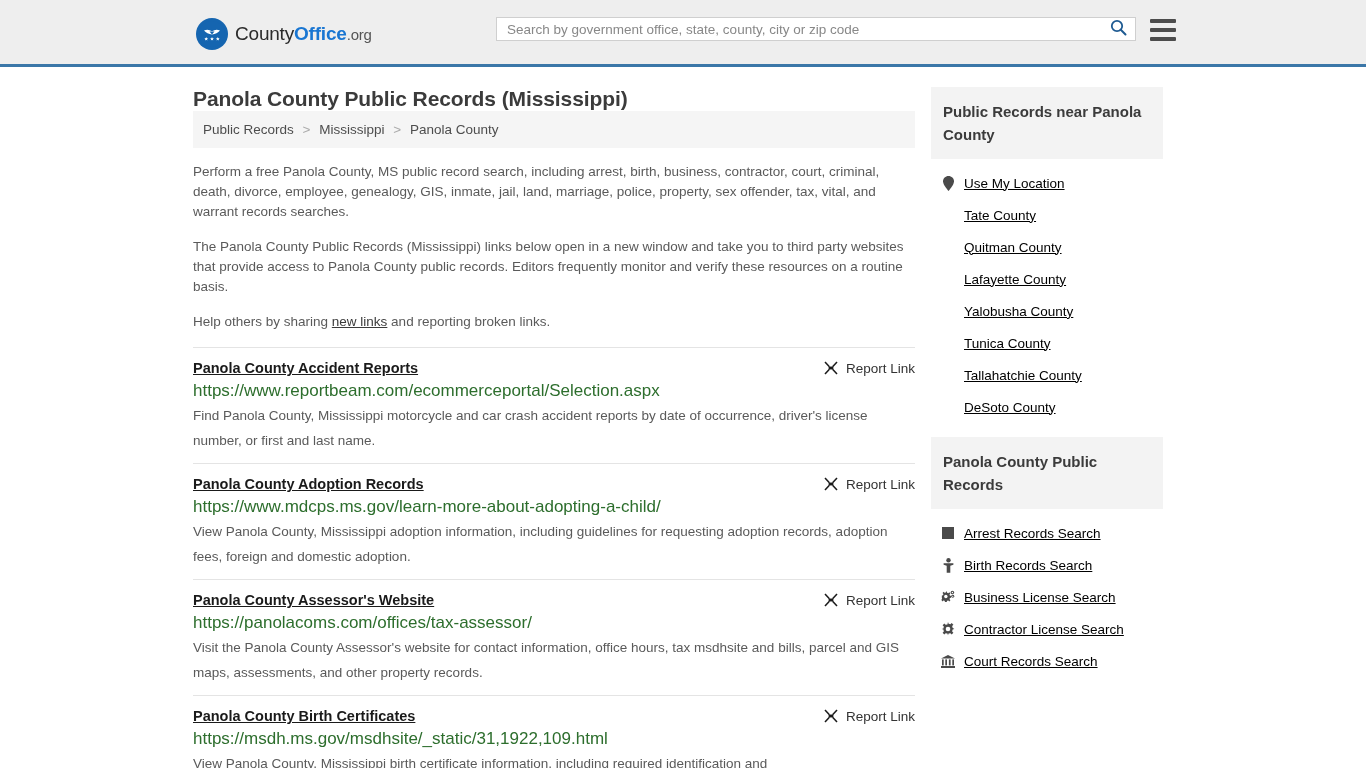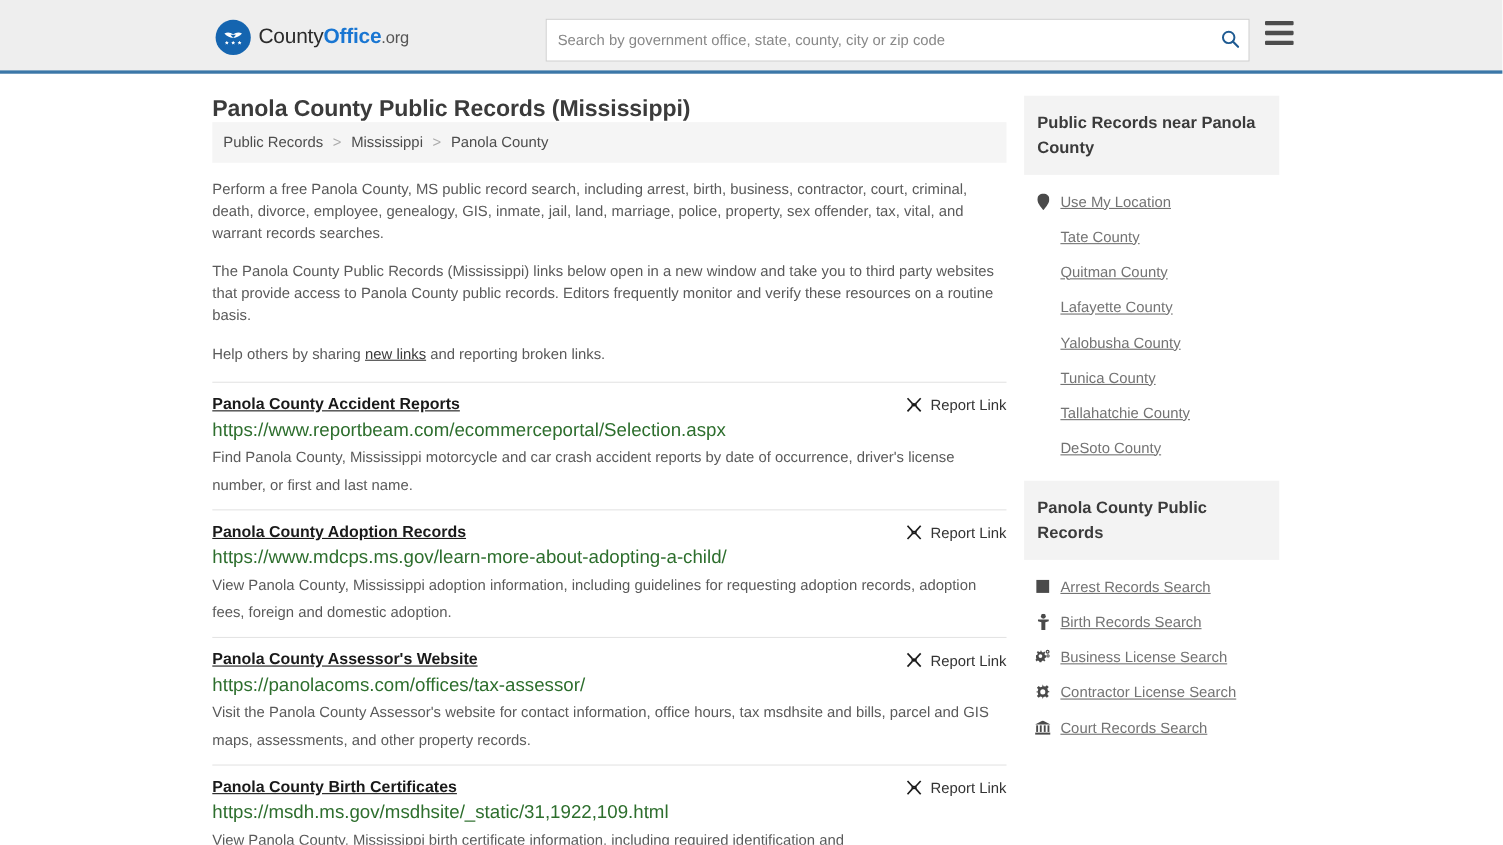--- a/index.html
+++ b/index.html
@@ -38,21 +38,21 @@
     font-size: 19px; letter-spacing: -0.2px;
     color: #2b2b2b; font-weight: 400;
     white-space: nowrap;
   }
   .logo-text .office { font-weight: 700; color:#1976d2; }
   .logo-text .org { font-size: 15px; color:#555; }
 
   .search-wrap {
     position: absolute;
     left: 496px; top: 17px;
-    width: 640px; height: 39px;
+    width: 640px; height: 24px;
     background: #fff;
     border: 1px solid #cfcfcf;
     display: flex; align-items: center;
   }
   .search-input {
     flex: 1; border: none; outline: none;
     font-size: 13.5px; color: #444;
     padding: 0 10px;
     font-family: "Liberation Sans", sans-serif;
     background: transparent;
@@ -169,21 +169,21 @@
   }
   .panel-list { padding: 8px 0 4px 10px; }
   .panel-item {
     display: flex;
     align-items: center;
     gap: 9px;
     padding: 8px 0;
     font-size: 13.5px;
   }
   .panel-item a {
-    color: #737373;
+    color: #000000;
     text-decoration: underline;
   }
   .panel-item .ic {
     width: 14px; height: 16px;
     display:flex; align-items:center; justify-content:center;
     flex: 0 0 14px;
     color: #4a4a4a;
   }
   .panel-item.no-icon { padding-left: 0; }
   .panel-gap { height: 10px; }

